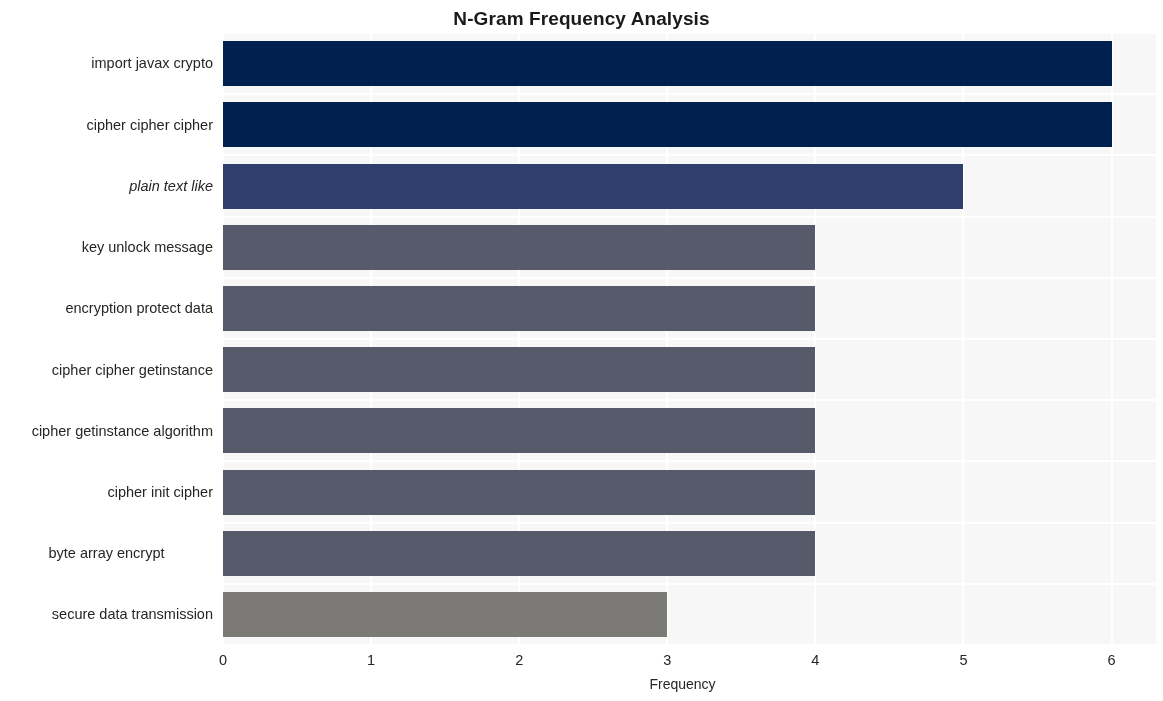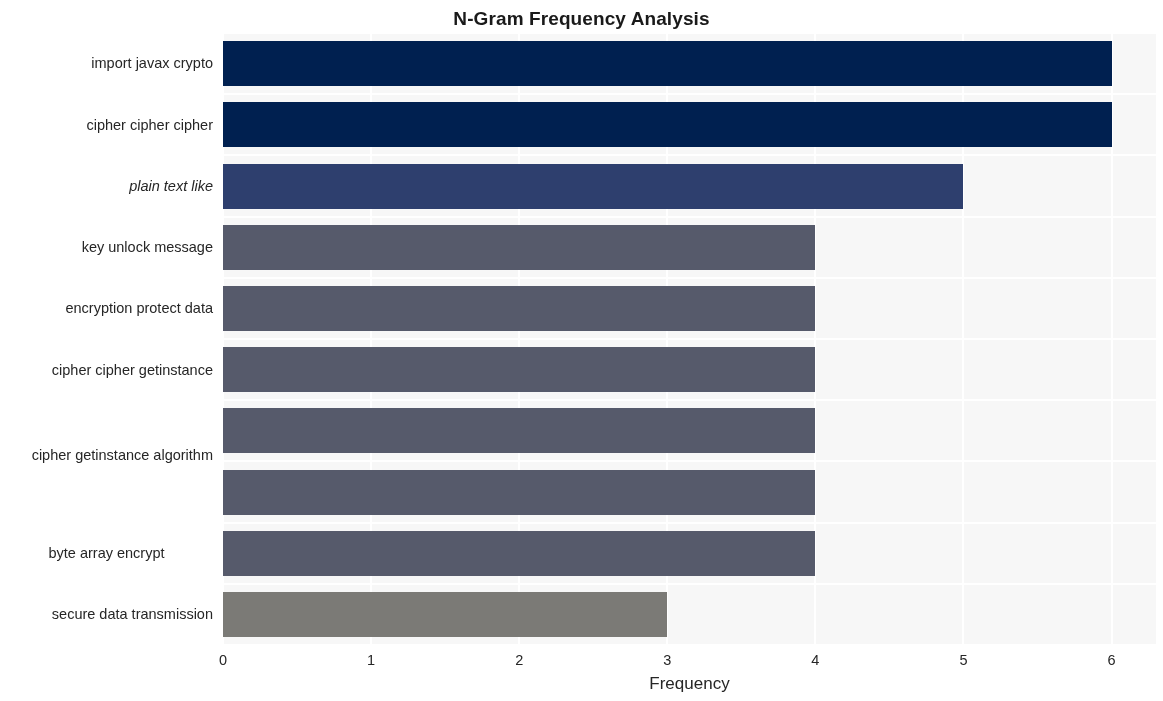--- a/index.html
+++ b/index.html
@@ -107,25 +107,25 @@
     top: 0;
     transform: translateX(-50%);
     font-size: 14.5px;
     color: #262626;
     line-height: 20px;
     text-align: center;
   }
 
   .xaxis-title {
     position: absolute;
-    left: 223px;
+    left: 216px;
     top: 674px;
     width: 933px;
     text-align: center;
-    font-size: 17px;
+    font-size: 14px;
     color: #262626;
     line-height: 20px;
   }
 </style>
 </head>
 <body>
 
 <div id="chart-root">
 
   <div class="chart-title">N-Gram Frequency Analysis</div>
@@ -165,21 +165,22 @@
       </div>
   </div>
 
   <div class="ylabels" id="ylabels">
       <div class="ylabel" style="top: 21px; padding-left: 44px;">import javax crypto</div>
       <div class="ylabel" style="top: 82.8px;">cipher cipher cipher</div>
       <div class="ylabel" style="top: 144px; font-style: italic;">plain text like</div>
       <div class="ylabel" style="top: 205.2px;">key unlock message</div>
       <div class="ylabel" style="top: 266.4px;">encryption protect data</div>
       <div class="ylabel" style="top: 327.6px;">cipher cipher getinstance</div>
-      <div class="ylabel" style="top: 388.8px; margin-top: 24px;">cipher getinstance algorithm</div>
+      <div class="ylabel" style="top: 388.8px;">cipher getinstance algorithm</div>
+      <div class="ylabel" style="top: 450px;">cipher init cipher</div>
       <div class="ylabel" style="top: 511.2px; text-align: center;">byte array encrypt</div>
       <div class="ylabel" style="top: 572.4px;">secure data transmission</div>
     </div>
 
   <div class="xlabels" id="xlabels">
       <div class="xlabel" style="left: 0px;">0</div>
       <div class="xlabel" style="left: 148.095px;">1</div>
       <div class="xlabel" style="left: 296.19px;">2</div>
       <div class="xlabel" style="left: 444.286px;">3</div>
       <div class="xlabel" style="left: 592.381px;">4</div>

